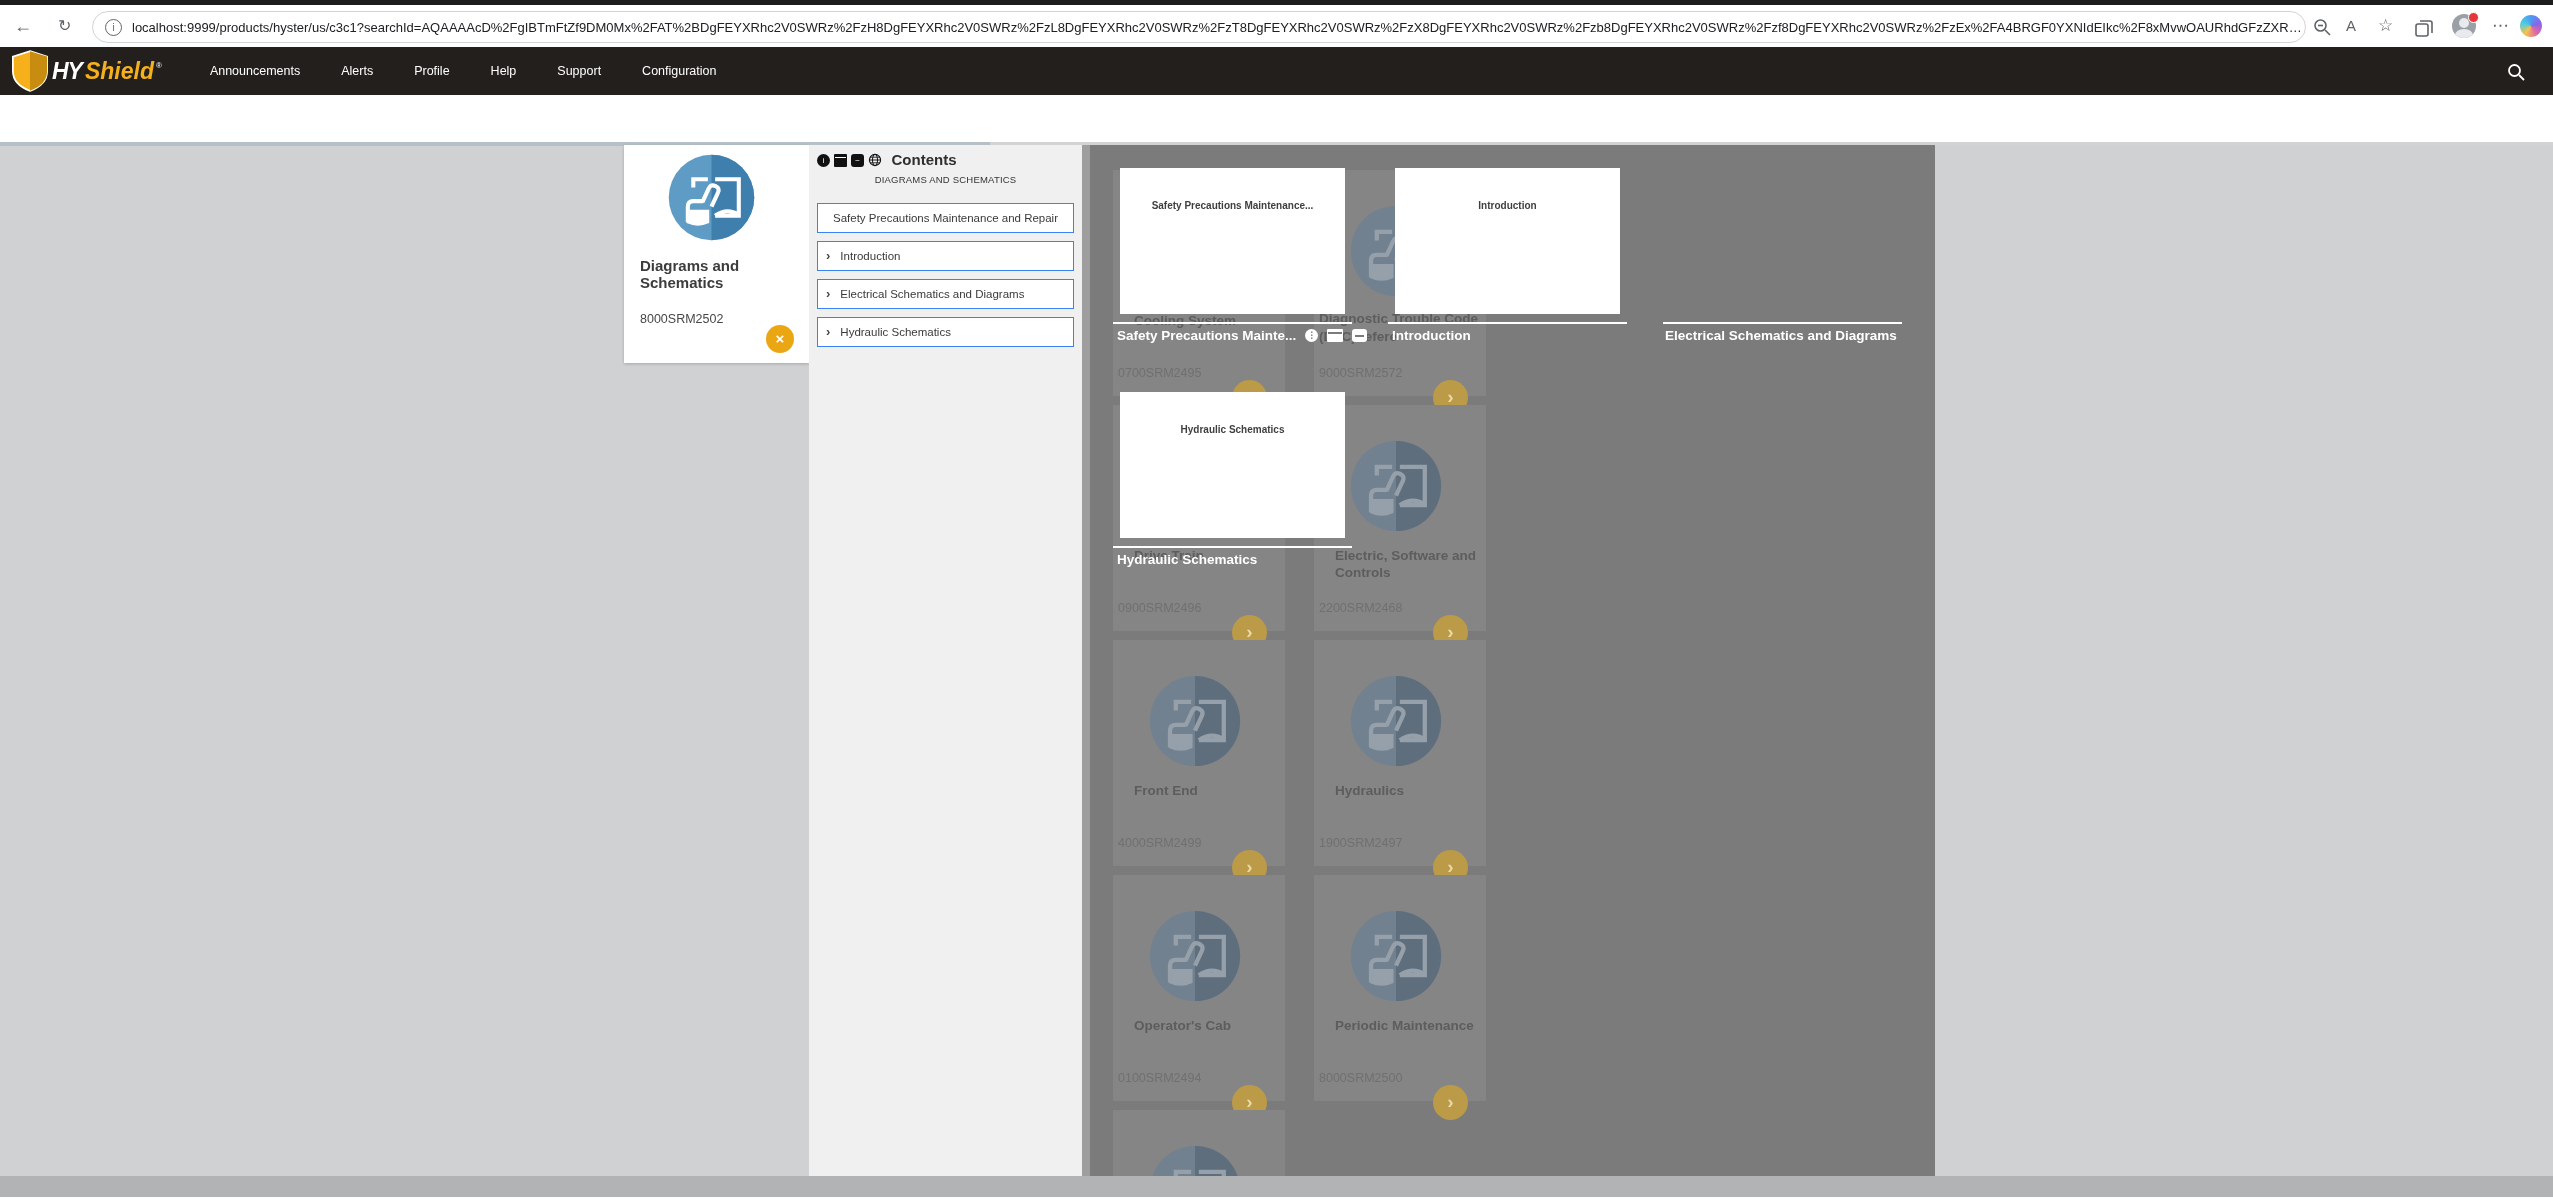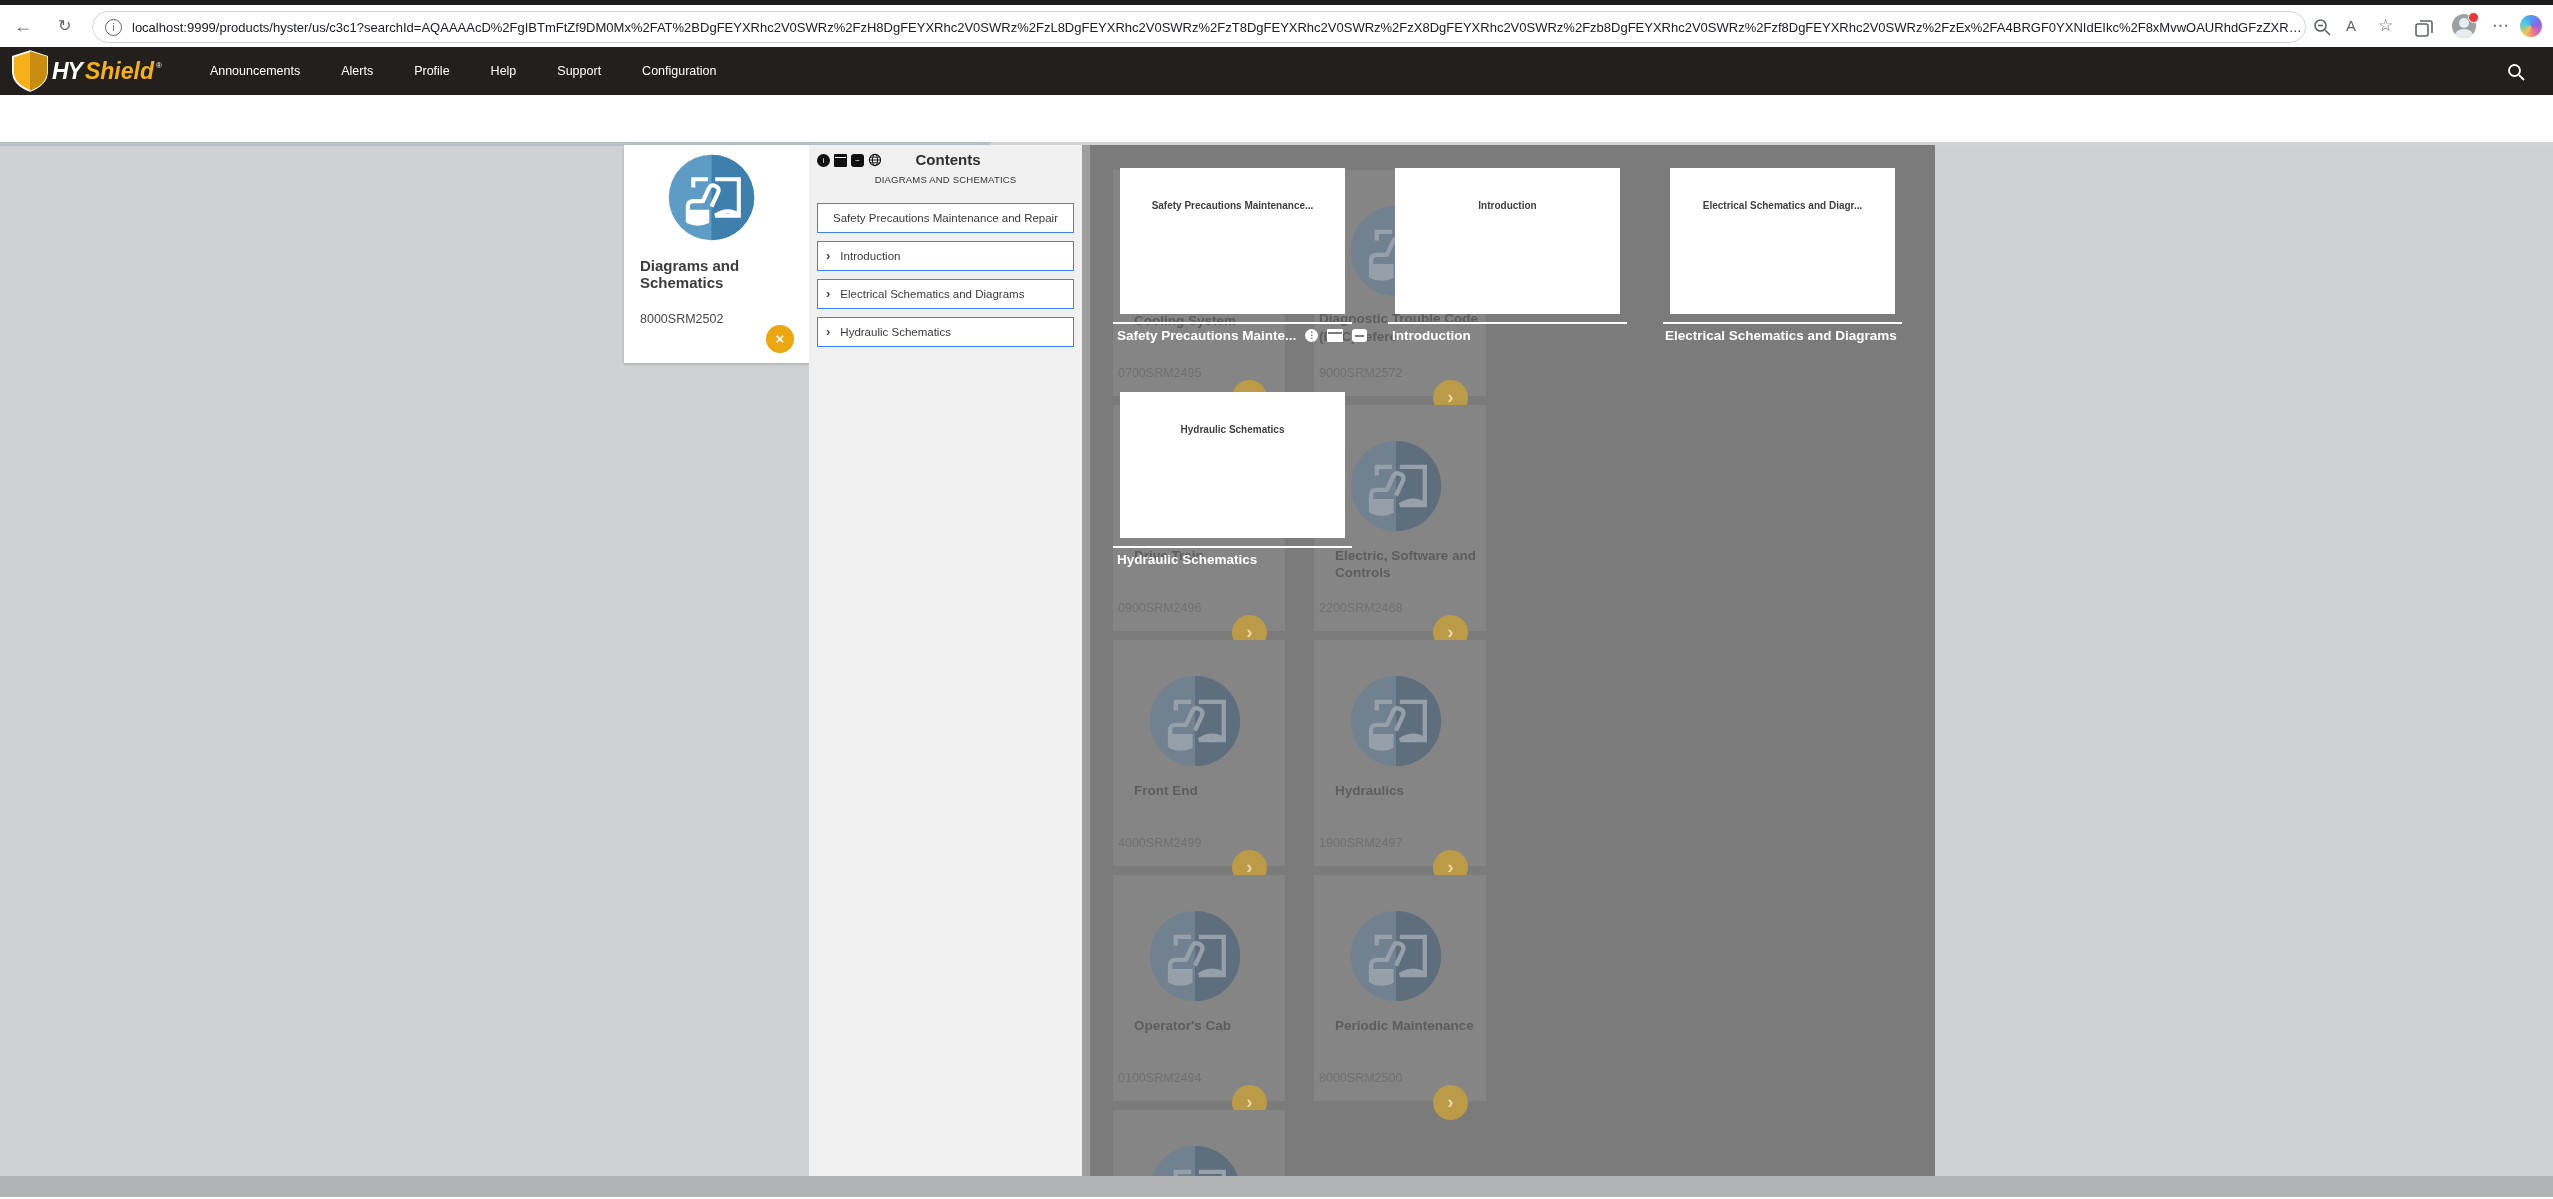--- a/index.html
+++ b/index.html
@@ -69,22 +69,22 @@
 
   
   #contents{left:809px;top:145px;width:281px;height:1031px;background:#f0f0f0;}
   #contents-scroll{position:absolute;left:273px;top:0;width:8px;height:1031px;background:#9e9e9e;}
   #contents-icons{position:absolute;left:8px;top:8px;display:flex;gap:4px;align-items:center;}
   .cico{width:13px;height:13px;background:#111;color:#fff;font-size:8px;text-align:center;line-height:13px;cursor:pointer;}
   .cico.round{border-radius:50%;}
   .cico.rrect{border-radius:3px;}
   .cico.book{position:relative;border-radius:1px;}
   .cico.book::after{content:"";position:absolute;left:1px;top:3px;width:11px;height:1.5px;background:#fff;}
-  #contents-title{position:absolute;left:12px;top:6px;width:230px;text-align:center;
-    font-size:15px;font-weight:bold;color:#2e2e2e;padding-left:12px;}
+  #contents-title{position:absolute;left:0;top:6px;width:230px;text-align:center;
+    font-size:15px;font-weight:bold;color:#2e2e2e;}
   #contents-subtitle{position:absolute;left:0;top:29px;width:273px;text-align:center;
     font-size:9.5px;color:#333;letter-spacing:.2px;}
   .toc-item{position:absolute;left:8px;width:255px;height:28px;background:#fff;border:1px solid #3b82f6;
     display:flex;align-items:center;font-size:11.5px;color:#3a3a3a;cursor:pointer;}
   .toc-item .chev{color:#444;font-size:13px;font-weight:bold;margin:0 10px 2px 8px;}
   .toc-center{justify-content:center;text-align:center;}
 
   
   #grid{left:1090px;top:145px;width:845px;height:1031px;background:#7b7b7b;overflow:hidden;}
   .tile{position:absolute;width:172px;height:226px;background:#858585;}
@@ -341,21 +341,20 @@
   <div class="tile" style="left:23px;top:965px;">
     <svg class="tile-icon" viewBox="0 0 100 100">
       <circle cx="50" cy="50" r="47" fill="#72818f"></circle>
         <path d="M50 3 A47 47 0 0 1 50 97 Z" fill="#5e6e7d"></path>
       <use href="#book-glyph" stroke="#95a0aa" fill="#95a0aa"></use>
     </svg>
   </div>
 
   <div class="pop-card" style="left:30px;top:23px;">Safety Precautions Maintenance...</div>
   <div class="pop-card" style="left:305px;top:23px;">Introduction</div>
-  <div class="pop-card" style="left:580px;top:23px;">Electrical Schematics and Diagr...</div>
   <div class="pop-card" style="left:30px;top:247px;">Hydraulic Schematics</div>
 
   <div class="pop-line" style="left:23px;top:177px;"></div>
   <div class="pop-line" style="left:298px;top:177px;"></div>
   <div class="pop-line" style="left:573px;top:177px;"></div>
   <div class="pop-line" style="left:23px;top:401px;"></div>
 
   <div class="pop-label" style="left:27px;top:183px;">
     <span>Safety Precautions Mainte...</span>
     <span class="wic info">⋮</span>

